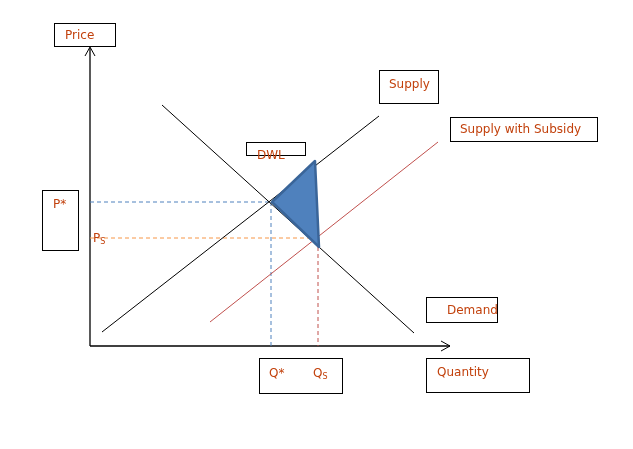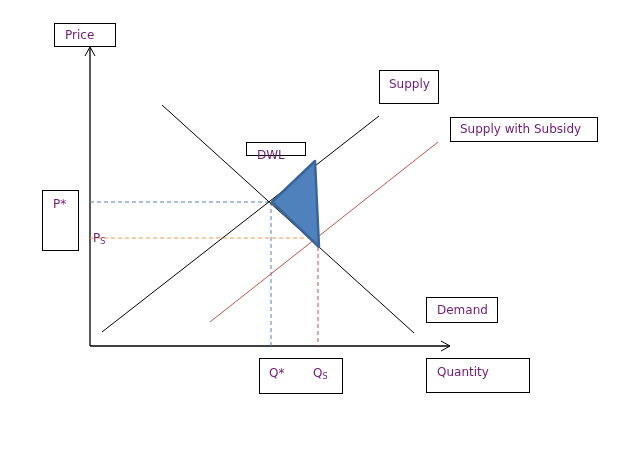--- a/index.html
+++ b/index.html
@@ -1,20 +1,20 @@
 <!DOCTYPE html>
 <html><head>
 <meta charset="utf-8">
 <style>
   html, body { margin: 0; padding: 0; background: #ffffff; }
   body { width: 633px; height: 449px; position: relative; overflow: hidden;
          font-family: "DejaVu Sans", "Liberation Sans", sans-serif; }
   svg#diagram { position: absolute; left: 0; top: 0; }
   .box { position: absolute; border: 1px solid #000; background: #fff; box-sizing: border-box;
-         font-size: 12px; color: #701a75; }
+         font-size: 12px; color: #c2410c; }
   .box span { position: absolute; white-space: nowrap; }
   sub { font-size: 8px; vertical-align: -2px; }
 </style>
 </head>
 <body>
 
 <svg id="diagram" width="633" height="449">
 
   <line x1="90" y1="346" x2="90" y2="48" stroke="#000" stroke-width="1.3"></line>
   <polyline points="85,56 90,47 95,56" fill="none" stroke="#000" stroke-width="1"></polyline>
@@ -48,21 +48,21 @@
 <div class="box" style="left:246px;top:142px;width:60px;height:14px;">
   <span style="left:10px;top:5px;">DWL</span>
 </div>
 
 <div class="box" style="left:42px;top:190px;width:37px;height:61px;">
   <span style="left:10px;top:6px;">P*</span>
   <span style="left:10px;top:40px;margin-left:40px;"><span style="position:static;">P</span><sub>S</sub></span>
 </div>
 
 <div class="box" style="left:426px;top:297px;width:72px;height:26px;">
-  <span style="left:10px;top:5px;text-align:right;">Demand</span>
+  <span style="left:20px;top:5px;text-align:right;">Demand</span>
 </div>
 
 <div class="box" style="left:259px;top:358px;width:84px;height:36px;">
   <span style="left:9px;top:7px;">Q*</span>
   <span style="left:53px;top:7px;"><span style="position:static;">Q</span><sub>S</sub></span>
 </div>
 
 <div class="box" style="left:426px;top:358px;width:104px;height:35px;text-align:center;">
   <span style="left:10px;top:6px;">Quantity</span>
 </div>

